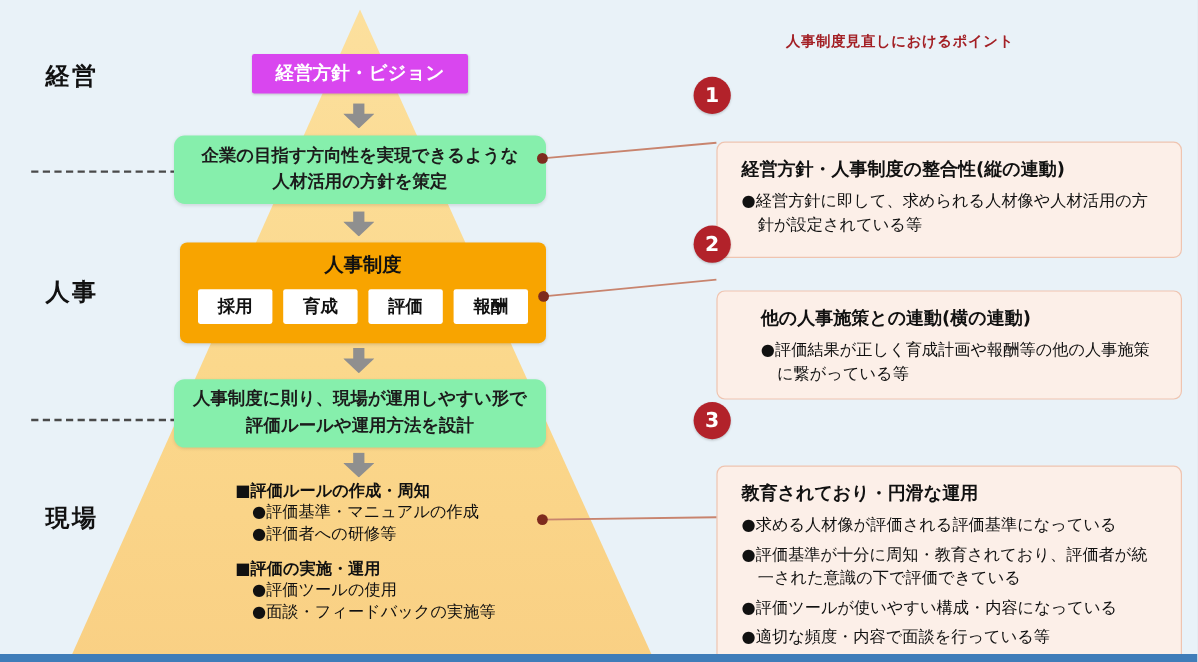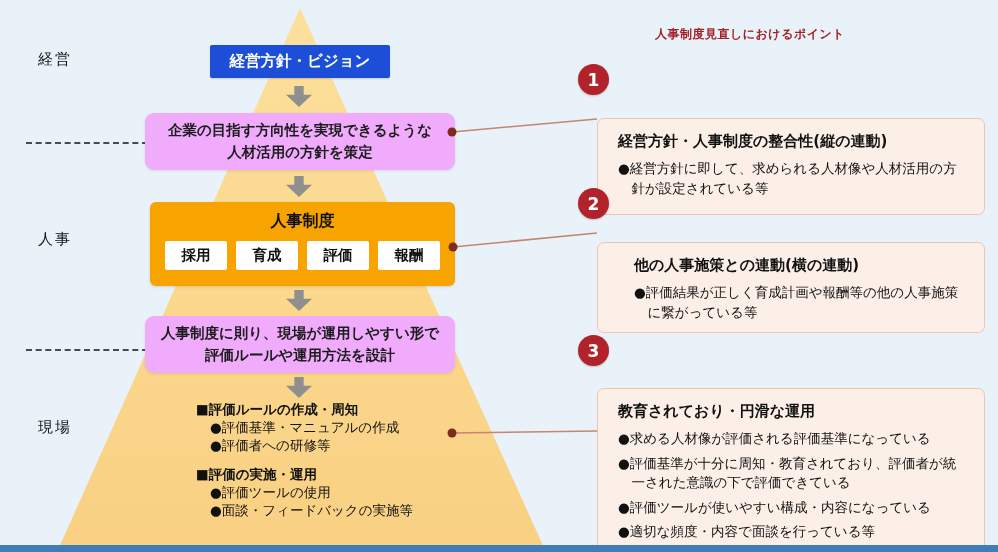--- a/index.html
+++ b/index.html
@@ -13,44 +13,44 @@
   .triangle{
     position:absolute;inset:0;z-index:0;
     clip-path:polygon(300px 8px,57px 552px,546px 552px);
     background:linear-gradient(180deg,#fce09e 0%,#fbd88c 55%,#f9d084 100%);
   }
   
   .dash{position:absolute;z-index:1;border-top:2px dashed #4a4a4a;height:0;}
   .dash-a{left:26px;top:142px;width:122px;}
   .dash-b{left:26px;top:349px;width:122px;}
   
-  .side-label{position:absolute;z-index:2;font-size:15px;font-weight:normal;letter-spacing:2px;color:#111;}
+  .side-label{position:absolute;z-index:2;font-size:20px;font-weight:bold;letter-spacing:2px;color:#111;}
   .l1{left:38px;top:50px;}
   .l2{left:38px;top:230px;}
   .l3{left:38px;top:418px;}
   
   .vision-box{
     position:absolute;z-index:2;left:210px;top:45px;width:180px;height:33px;
-    background:#1d4ed8;color:#fff;font-size:15.5px;font-weight:bold;
+    background:#d946ef;color:#fff;font-size:15.5px;font-weight:bold;
     display:flex;align-items:center;justify-content:center;border-radius:2px;
     box-shadow:0 1px 2px rgba(0,0,0,.15);
   }
   
   .arrow{
     position:absolute;z-index:2;width:26px;height:21px;background:#8f8f8f;
     clip-path:polygon(32% 0,68% 0,68% 42%,100% 42%,50% 100%,0 42%,32% 42%);
   }
   .a1{left:286px;top:86px;}
   .a2{left:286px;top:176px;}
   .a3{left:286px;top:290px;}
   .a4{left:286px;top:377px;}
   
   .white-box{
     position:absolute;z-index:2;left:145px;width:310px;height:57px;
-    background:#f0abfc;border-radius:9px;box-shadow:0 1px 3px rgba(0,0,0,.10);
+    background:#86efac;border-radius:9px;box-shadow:0 1px 3px rgba(0,0,0,.10);
     display:flex;flex-direction:column;align-items:center;justify-content:center;
     font-size:14.5px;font-weight:600;line-height:1.45;text-align:center;
   }
   .wb1{top:113px;}
   .wb2{top:316px;}
   
   .hr-box{
     position:absolute;z-index:2;left:150px;top:202px;width:305px;height:84px;
     background:#f8a400;border-radius:6px;box-shadow:0 1px 3px rgba(0,0,0,.12);
     display:flex;flex-direction:column;align-items:center;

